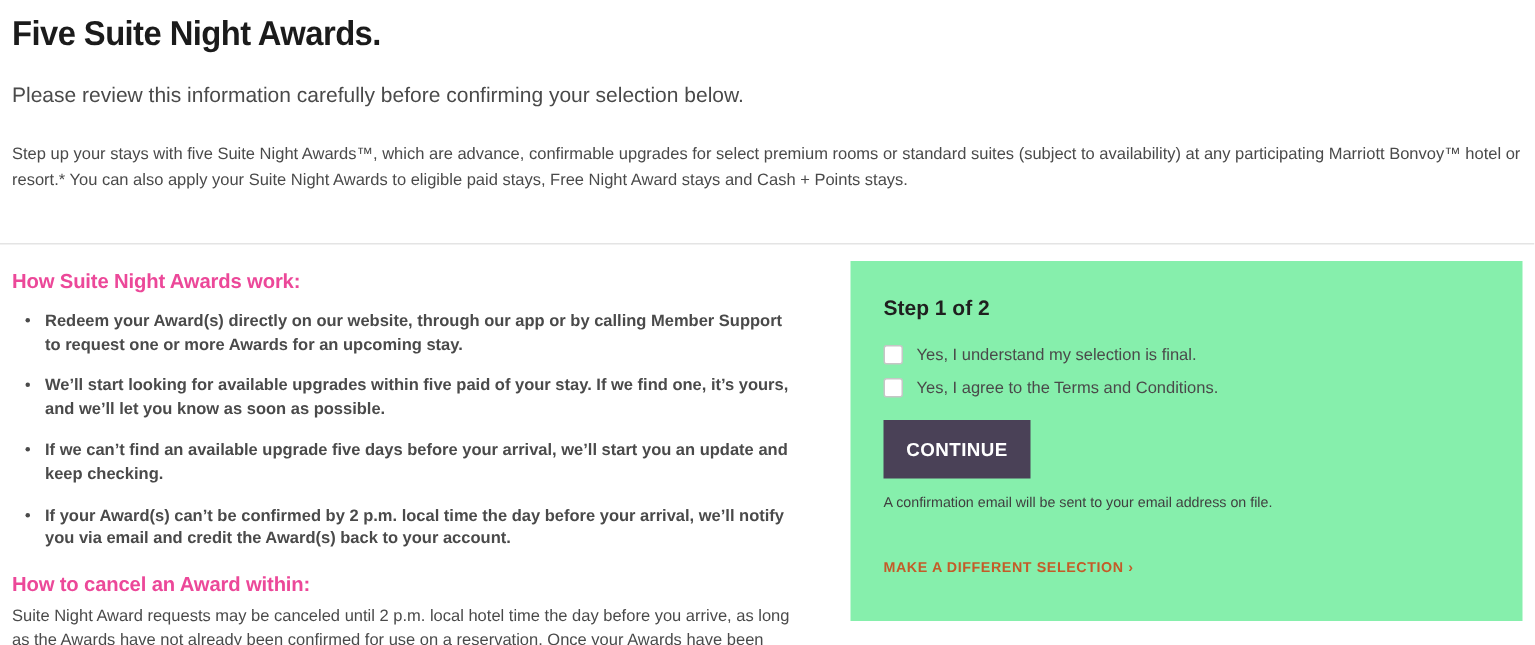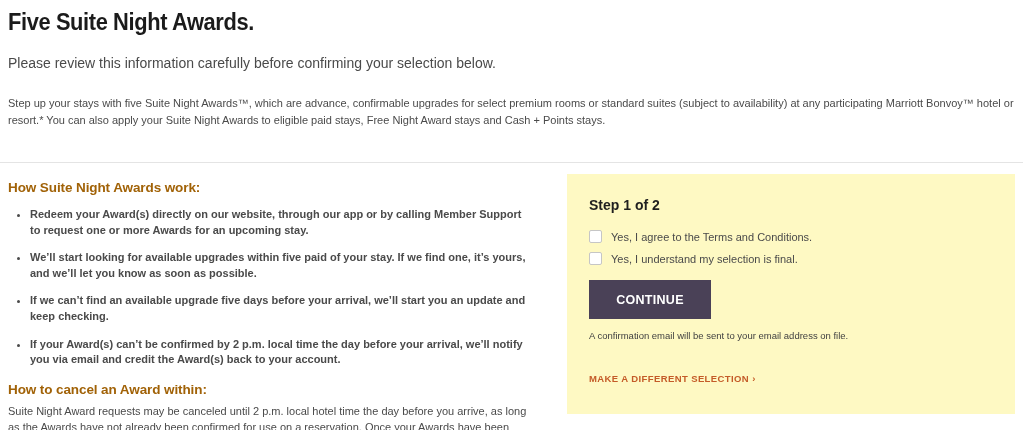--- a/index.html
+++ b/index.html
@@ -41,21 +41,21 @@
 
   .columns {
     display: flex;
     align-items: flex-start;
     margin-top: 11px;
   }
   .left-col { width: 524px; padding-top: 6px; }
   .left-col h2 {
     font-size: 13.5px;
     font-weight: 700;
-    color: #a16207;
+    color: #ec4899;
     letter-spacing: -0.1px;
   }
   .left-col ul {
     margin-top: 12px;
     padding-left: 22px;
     list-style: disc;
     font-weight: bold;
   }
   .left-col li {
     font-size: 11px;
@@ -67,21 +67,21 @@
   .cancel-body {
     margin-top: 7px;
     font-size: 11px;
     line-height: 1.44;
     color: #4a4a4a;
   }
 
   .step-panel {
     margin-left: 35px;
     width: 448px;
-    background: #fef9c3;
+    background: #86efac;
     padding: 23px 24px 28px 22px;
   }
   .step-heading {
     font-size: 14px;
     font-weight: 700;
     color: #1f1f1f;
   }
   .checkbox-group { margin-top: 17px; }
   .checkbox-row {
     display: flex;
@@ -97,21 +97,21 @@
     border-radius: 2px;
     flex: 0 0 auto;
   }
   .checkbox-label {
     margin-left: 9px;
     font-size: 11px;
     color: #4a4a4a;
   }
   .continue-button {
     margin-top: 15px;
-    width: 122px;
+    width: 98px;
     height: 39px;
     background: #4a4157;
     color: #ffffff;
     border: none;
     font-family: "Liberation Sans", sans-serif;
     font-size: 12.5px;
     font-weight: 700;
     letter-spacing: 0.3px;
     cursor: pointer;
     display: block;
@@ -167,25 +167,25 @@
       <p class="cancel-body">Suite Night Award requests may be canceled until 2 p.m. local hotel time the day before you arrive, as long as the Awards have not already been confirmed for use on a reservation. Once your Awards have been confirmed, you must cancel the entire reservation to receive credit back for all the Awards; however, after 2 p.m. local hotel time the day before you arrive, a reservation cancellation will result in the forfeiture of all Suite Night Awards applied to the entire reservation. This is in addition to any other cancellation fees applicable to the reservation itself.</p>
 
     </div>
 
     <div class="step-panel">
       <h3 class="step-heading">Step 1 of 2</h3>
 
       <div class="checkbox-group">
         <div class="checkbox-row">
           <span class="checkbox-box"></span>
-          <span class="checkbox-label">Yes, I agree to the Terms and Conditions.</span>
+          <span class="checkbox-label">Yes, I understand my selection is final.</span>
         </div>
         <div class="checkbox-row">
           <span class="checkbox-box"></span>
-          <span class="checkbox-label">Yes, I understand my selection is final.</span>
+          <span class="checkbox-label">Yes, I agree to the Terms and Conditions.</span>
         </div>
       </div>
 
       <button class="continue-button">CONTINUE</button>
 
       <p class="confirmation-note">A confirmation email will be sent to your email address on file.</p>
 
       <a class="different-selection-link"><span>MAKE A DIFFERENT SELECTION</span><span class="chevron-icon">›</span></a>
     </div>
 

